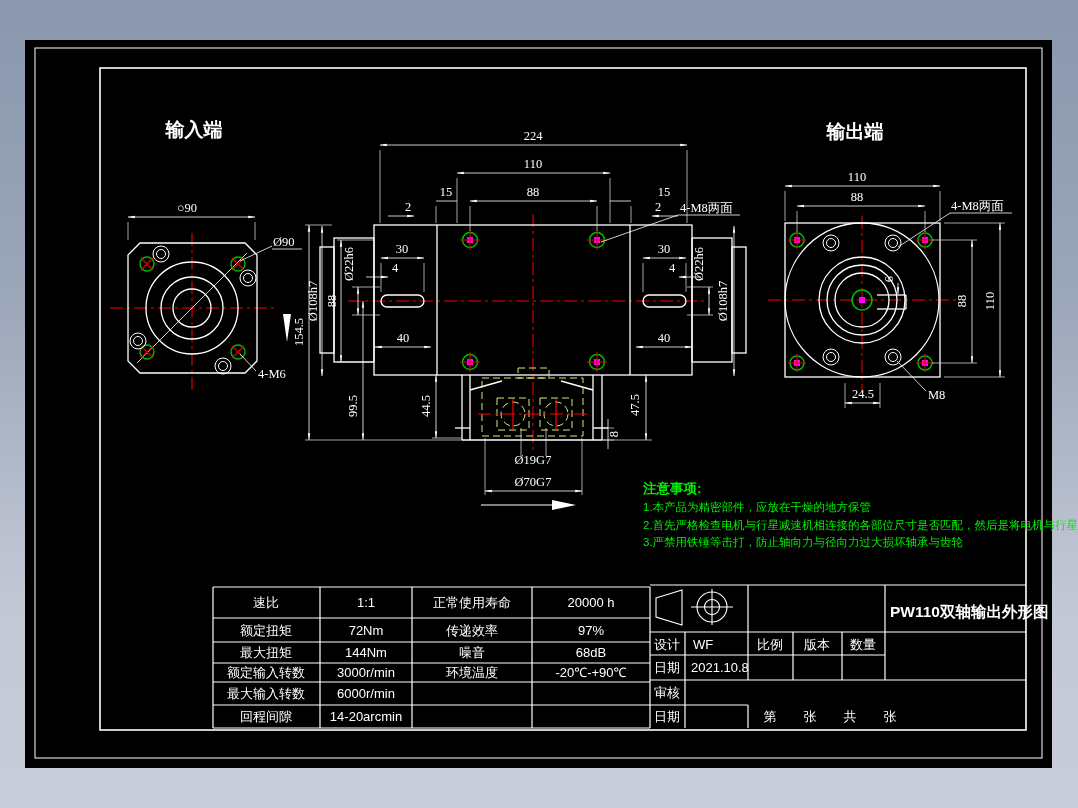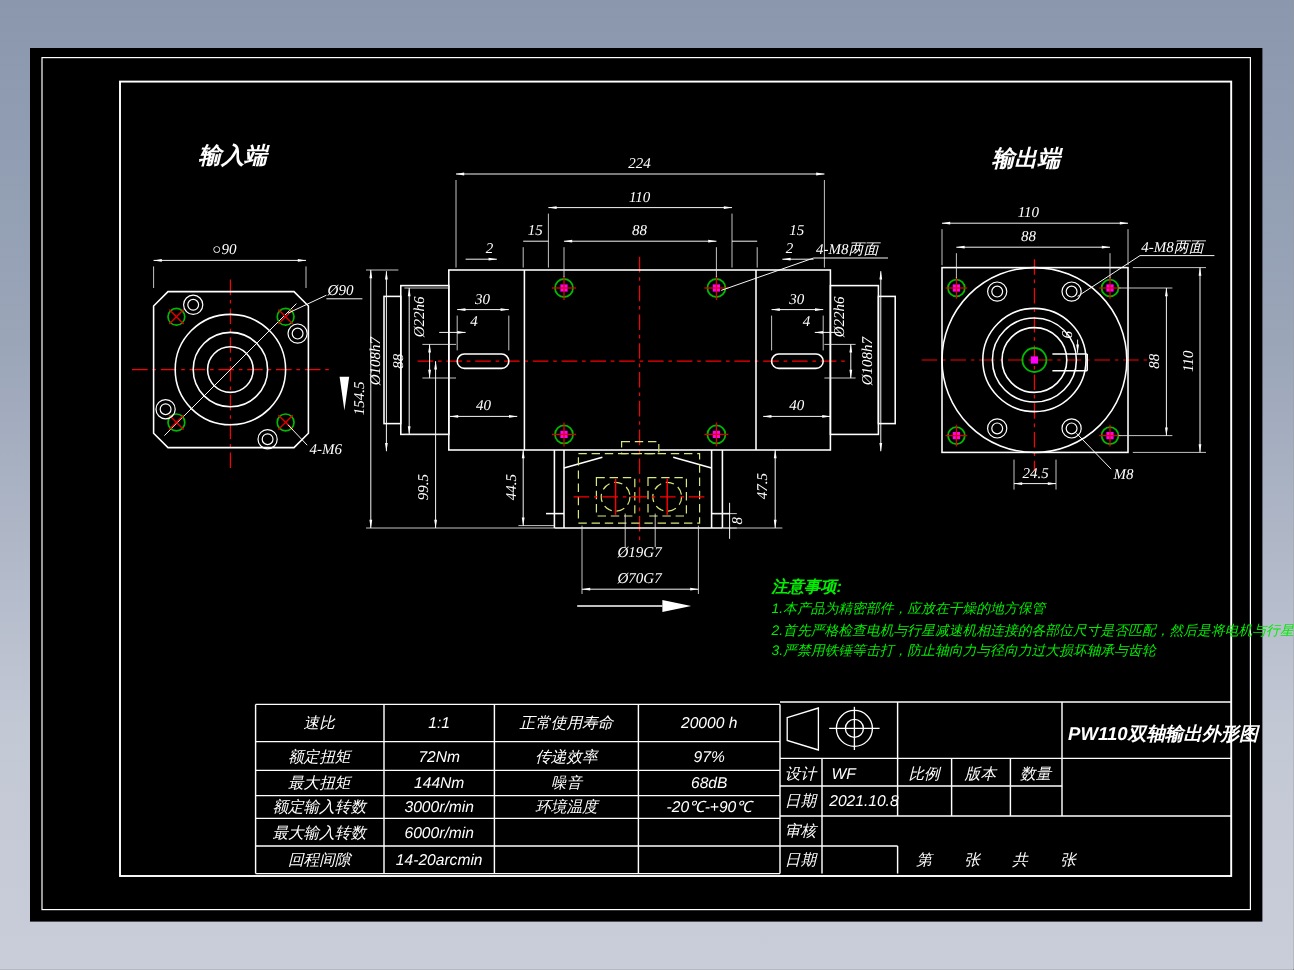--- a/index.html
+++ b/index.html
@@ -1,21 +1,21 @@
 <!DOCTYPE html>
 <html><head>
 <meta charset="utf-8">
 <style>
   html,body{margin:0;padding:0;}
   body{
     width:1078px;height:808px;overflow:hidden;
     background:linear-gradient(180deg,#8a97ad 0%,#9aa5b8 35%,#c3c8d5 75%,#c9cdd9 100%);
     font-family:"Liberation Sans",sans-serif;
   }
-  #stage{position:relative;width:1078px;height:788px;font-style:italic;}
+  #stage{position:relative;width:1078px;height:788px;}
   svg{position:absolute;left:0;top:0;}
   .geo{stroke:#ffffff;stroke-width:1.3;fill:none;}
   .thin{stroke:#ffffff;stroke-width:0.8;fill:none;}
   .ext{stroke:#e8e8e8;stroke-width:0.7;fill:none;}
   .diml{stroke:#ffffff;stroke-width:0.8;fill:none;}
   .cl{stroke:#ff0000;stroke-width:1;fill:none;stroke-dasharray:13 4 3 4;}
   .clp{stroke:#ff0000;stroke-width:1.2;fill:none;}
   .hid{stroke:#d9e87a;stroke-width:1;fill:none;stroke-dasharray:7 4;}
   .frame{stroke:#ffffff;fill:none;}
   .txt{fill:#ffffff;font-size:12.5px;font-family:"Liberation Serif",serif;}

